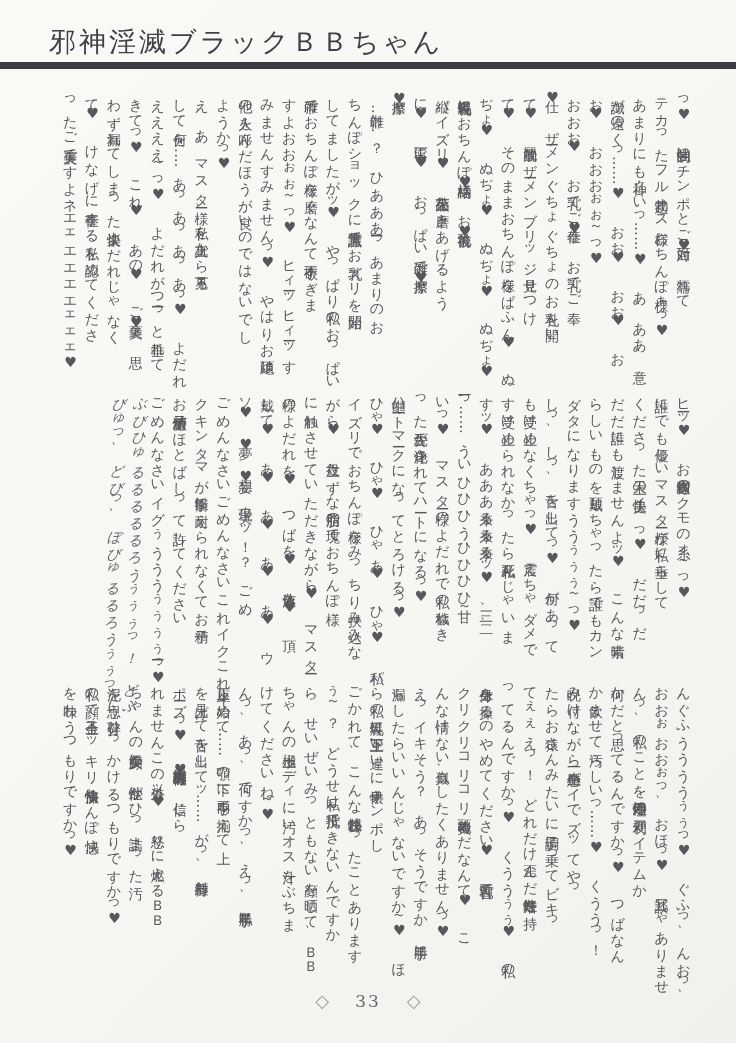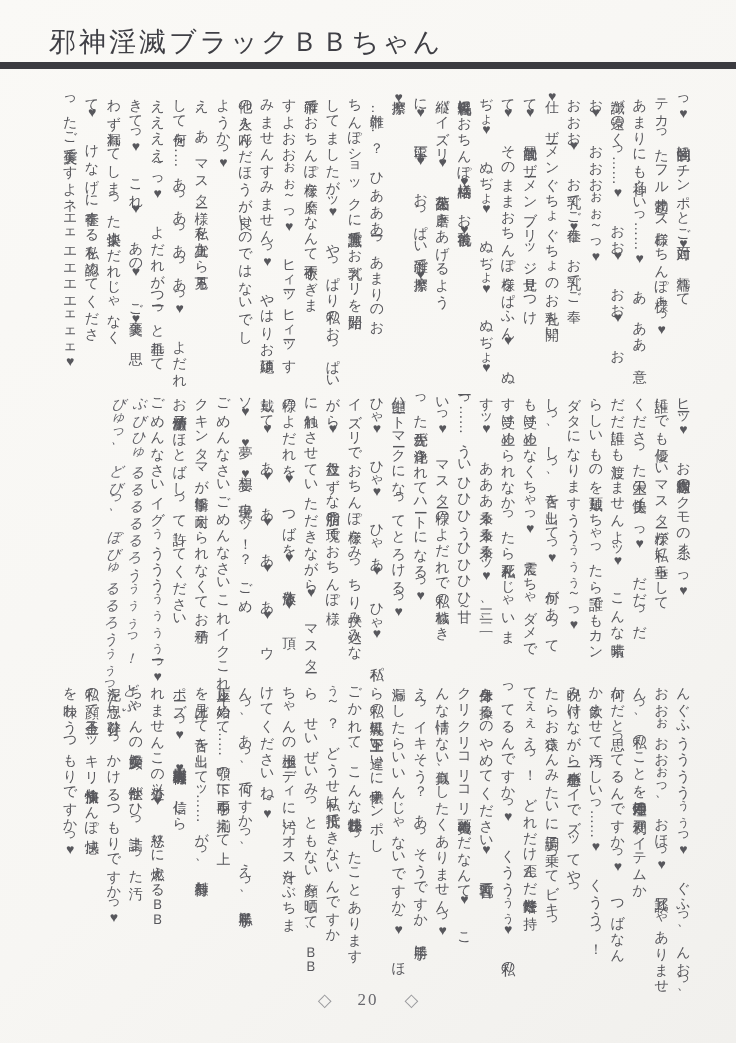--- a/index.html
+++ b/index.html
@@ -5,21 +5,20 @@
   html,body{margin:0;padding:0;}
   body{
     width:736px;height:1043px;overflow:hidden;
     background:#e9e8e5;
     font-family:"DejaVu Serif","Liberation Serif",serif;
   }
   .page{
     position:relative;width:736px;height:1043px;
     background:linear-gradient(135deg,#faf9f6 0%,#f7f6f3 55%,#f1f0ed 100%);
     color:#55555a;
-    font-family:Liberation Serif, serif;
   }
   .page-title{
     position:absolute;left:49px;top:24px;margin:0;
     font-size:27px;font-weight:500;letter-spacing:3px;
     color:#3f3f45;white-space:nowrap;
   }
   .title-rule{
     position:absolute;left:0;top:62px;width:736px;height:7px;
     background:#3b3b40;border:0;margin:0;
   }
@@ -148,17 +147,17 @@
       <div class="col">ポーズっ♥　忠実服従顔射待機♥　信じら</div>
       <div class="col">れませんこの外道ッ♥　怒りに燃えるＢＢ</div>
       <div class="col">ちゃんの美少女顔に、性欲がひっ詰まった汚</div>
       <div class="col">泥を思う存分ひっかけるつもりですかっ♥</div>
       <div class="col">私の顔で金玉スッキリ愉快痛快ちんぽ快感</div>
       <div class="col">を味わうつもりですかっ♥</div>
     </div>
 
   <div class="footer">
     <span class="diamond">◇</span>
-    <span class="pagenum">20</span>
+    <span class="pagenum">33</span>
     <span class="diamond">◇</span>
   </div>
 
 </div>
 
 </body></html>

